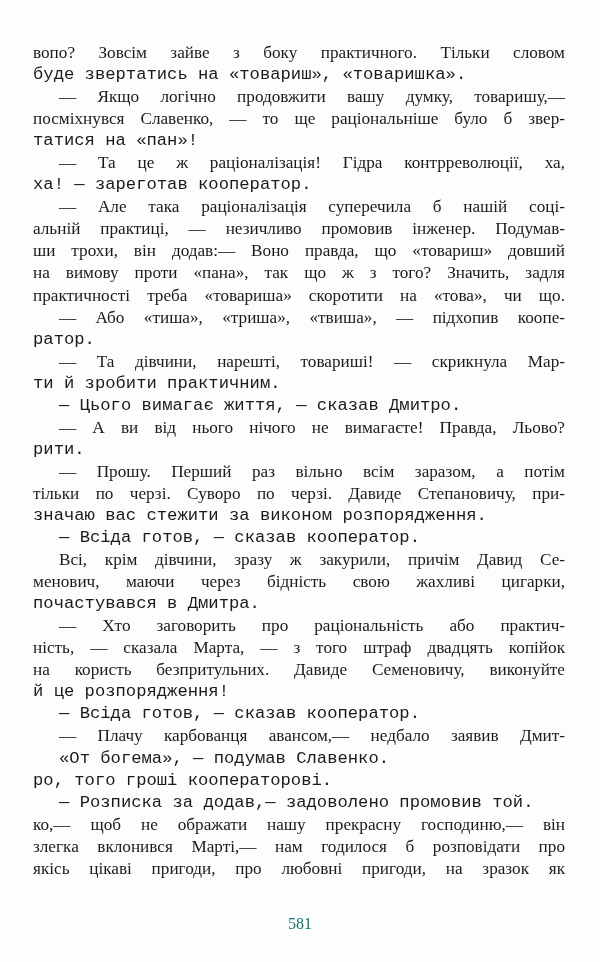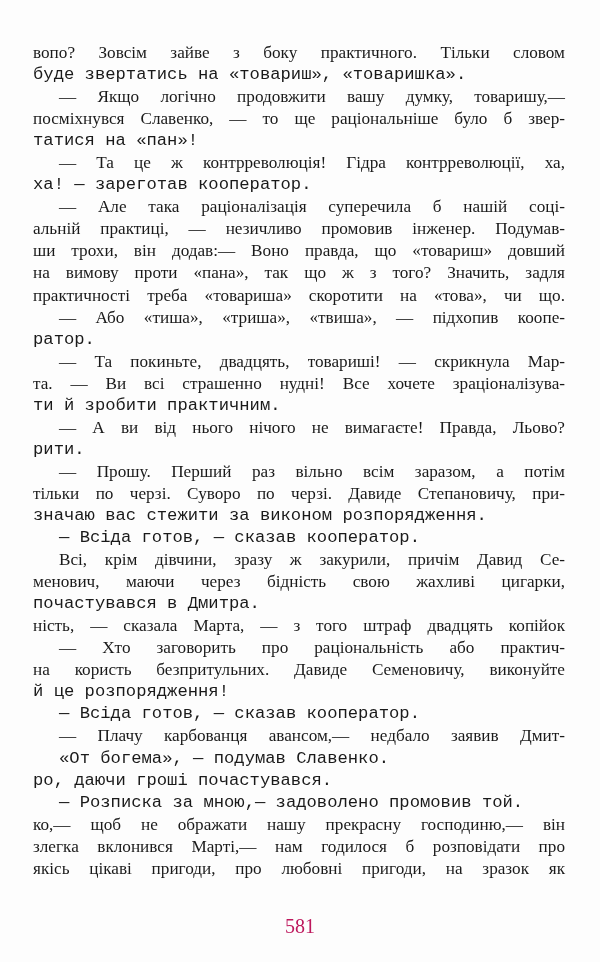--- a/index.html
+++ b/index.html
@@ -8,61 +8,61 @@
   .text {
     position:absolute; left:33px; top:42px; width:532px;
     font-family:"Liberation Serif", "DejaVu Serif", serif;
     font-size:17.2px; line-height:22.05px; color:#1a1a1a;
   }
   .line { display:block; white-space:nowrap; text-align:justify; text-align-last:justify; height:22.05px; }
   .line.indent { padding-left:26px; }
   .line.last { text-align-last:left;font-family:Liberation Mono, monospace; }
   .pagenum {
     position:absolute; left:0; width:600px; top:915px; text-align:center;
-    font-family:"Liberation Serif", "DejaVu Serif", serif; font-size:20px; color:#be185d;
+    font-family:"Liberation Serif", "DejaVu Serif", serif; font-size:16px; color:#0f766e;
   }
 </style>
 </head>
 <body>
 
 <div class="page">
   <div class="text" id="text">
       <span class="line">вопо? Зовсім зайве з боку практичного. Тільки словом</span>
       <span class="line last">буде звертатись на «товариш», «товаришка».</span>
       <span class="line indent">— Якщо логічно продовжити вашу думку, товаришу,—</span>
       <span class="line">посміхнувся Славенко, — то ще раціональніше було б звер-</span>
       <span class="line last">татися на «пан»!</span>
-      <span class="line indent">— Та це ж контрреволюція! Гідра контрреволюції, ха,</span>
+      <span class="line indent">— Та це ж раціоналізація! Гідра контрреволюції, ха,</span>
       <span class="line last">ха! — зареготав кооператор.</span>
       <span class="line indent">— Але така раціоналізація суперечила б нашій соці-</span>
       <span class="line">альній практиці, — незичливо промовив інженер. Подумав-</span>
       <span class="line">ши трохи, він додав:— Воно правда, що «товариш» довший</span>
       <span class="line">на вимову проти «пана», так що ж з того? Значить, задля</span>
       <span class="line">практичності треба «товариша» скоротити на «това», чи що.</span>
       <span class="line indent">— Або «тиша», «триша», «твиша», — підхопив коопе-</span>
       <span class="line last">ратор.</span>
-      <span class="line indent">— Та покиньте, двадцять, товариші! — скрикнула Мар-</span>
-      <span class="line">та. — Ви всі страшенно нудні! Все хочете зраціоналізува-</span>
+      <span class="line indent">— Та дівчини, нарешті, товариші! — скрикнула Мар-</span>
       <span class="line last">ти й зробити практичним.</span>
+      <span class="line indent last">— Цього вимагає життя, — сказав Дмитро.</span>
       <span class="line indent">— А ви від нього нічого не вимагаєте! Правда, Льово?</span>
       <span class="line last">рити.</span>
       <span class="line indent">— Прошу. Перший раз вільно всім заразом, а потім</span>
       <span class="line">тільки по черзі. Суворо по черзі. Давиде Степановичу, при-</span>
       <span class="line last">значаю вас стежити за виконом розпорядження.</span>
       <span class="line indent last">— Всіда готов, — сказав кооператор.</span>
       <span class="line indent">Всі, крім дівчини, зразу ж закурили, причім Давид Се-</span>
       <span class="line">менович, маючи через бідність свою жахливі цигарки,</span>
       <span class="line last">почастувався в Дмитра.</span>
+      <span class="line indent">— Хто заговорить про раціональність або практич-</span>
       <span class="line">ність, — сказала Марта, — з того штраф двадцять копійок</span>
-      <span class="line indent">— Хто заговорить про раціональність або практич-</span>
       <span class="line">на користь безпритульних. Давиде Семеновичу, виконуйте</span>
       <span class="line last">й це розпорядження!</span>
       <span class="line indent last">— Всіда готов, — сказав кооператор.</span>
       <span class="line indent">— Плачу карбованця авансом,— недбало заявив Дмит-</span>
       <span class="line indent last">«От богема», — подумав Славенко.</span>
-      <span class="line last">ро, даючи гроші почастувався.</span>
-      <span class="line indent last">— Розписка за мною,— задоволено промовив той.</span>
+      <span class="line last">ро, того гроші кооператорові.</span>
+      <span class="line indent last">— Розписка за додав,— задоволено промовив той.</span>
       <span class="line">ко,— щоб не ображати нашу прекрасну господиню,— він</span>
       <span class="line">злегка вклонився Марті,— нам годилося б розповідати про</span>
       <span class="line">якісь цікаві пригоди, про любовні пригоди, на зразок як</span>
     </div>
   <div class="pagenum">581</div>
 </div>
 
 </body></html>

